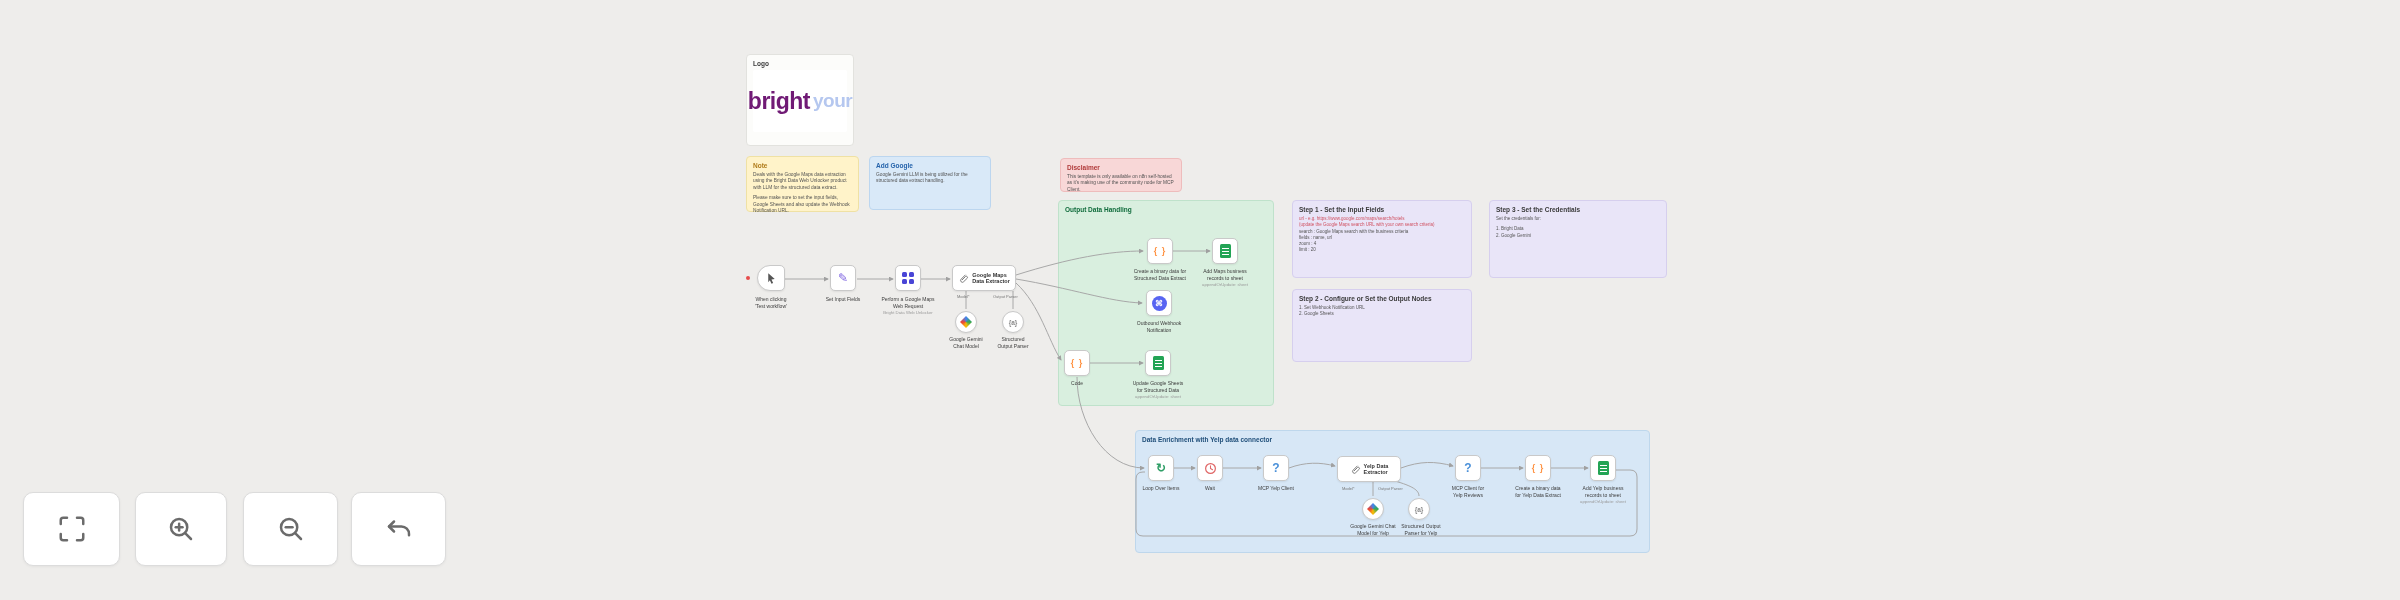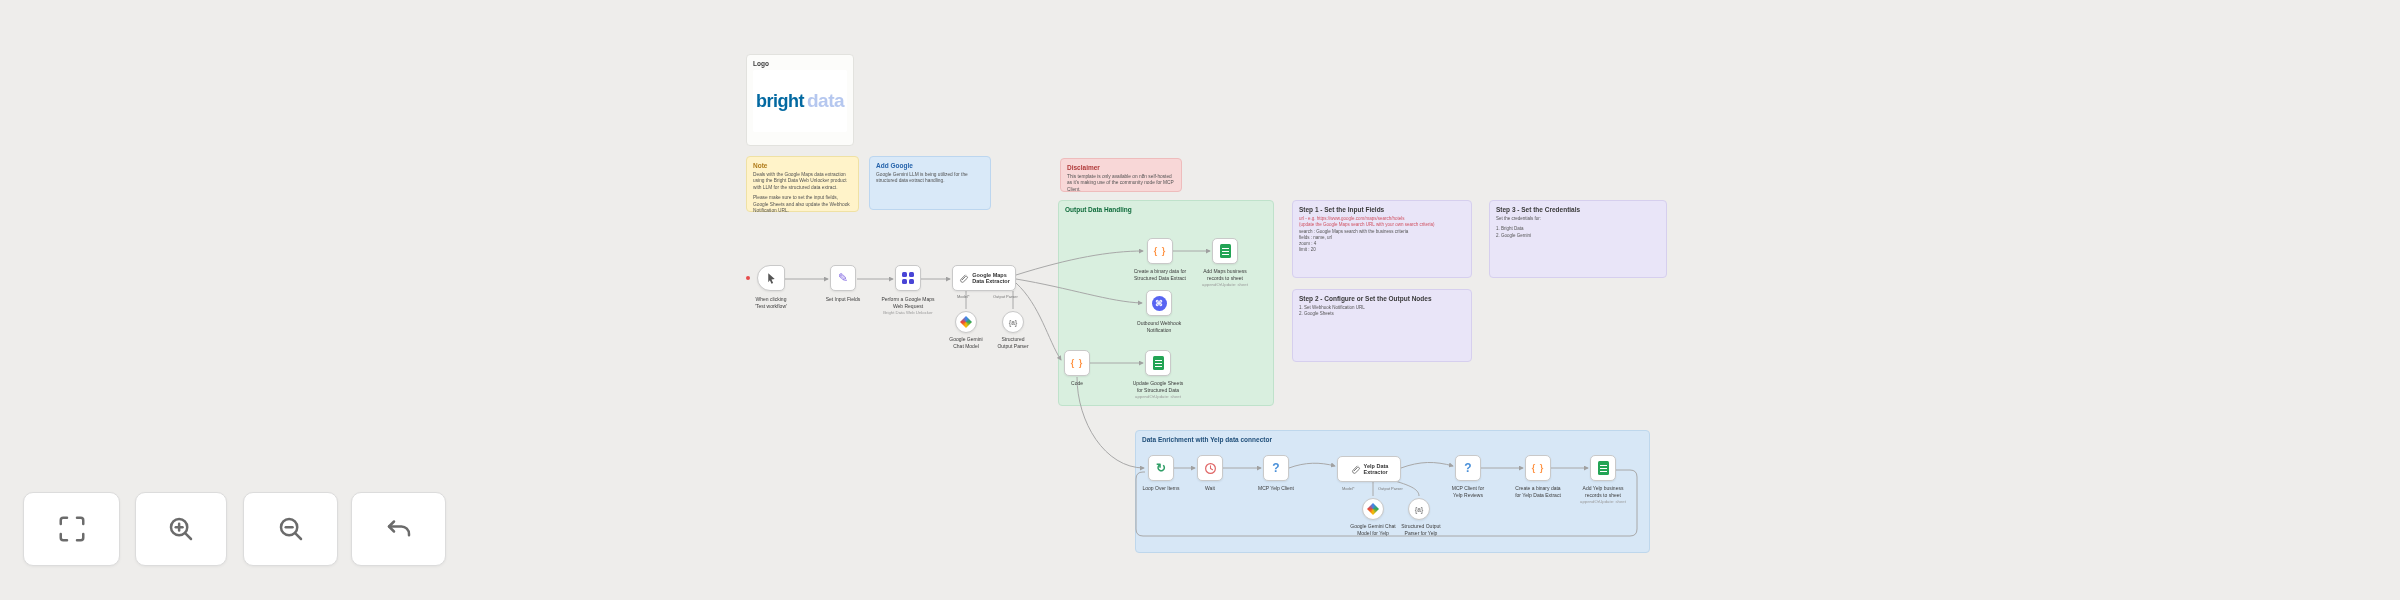--- a/index.html
+++ b/index.html
@@ -17,21 +17,21 @@
   .s-blue h4{color:#2563ab;}
   .s-red{background:#f8d7d7;border-color:#eebcbc;}
   .s-red h4{color:#b03a3a;}
   .s-green{background:#d9efdf;border-color:#bfe2cb;}
   .s-green h4{color:#0f6b3b;}
   .s-purple{background:#e9e5f8;border-color:#d6cfee;}
   .s-purple h4{color:#3a3a3a;}
   .s-bigblue{background:#d7e7f6;border-color:#bed7ec;}
   .s-bigblue h4{color:#1f4e79;}
   .logo-card{background:#ffffff;border-radius:2px;margin-top:2px;height:62px;display:flex;align-items:center;justify-content:center;}
-  .brand-bold{font-size:18px;font-weight:700;color:#0369a1;letter-spacing:-0.5px;}
+  .brand-bold{font-size:23px;font-weight:700;color:#701a75;letter-spacing:-0.5px;}
   .brand-light{font-size:19px;font-weight:700;color:#b5c7ef;letter-spacing:-0.5px;margin-left:3px;}
   .line-red{font-size:4.5px;line-height:1.4;color:#d05060;}
   .line-dark{font-size:4.5px;line-height:1.4;color:#555;}
   .gap{height:4px;}
 
   
   .node,.nodew,.ncirc{position:absolute;background:#fff;border:1px solid #c9c9c9;z-index:3;display:flex;align-items:center;justify-content:center;box-shadow:0 1px 2px rgba(0,0,0,0.07);box-sizing:border-box;}
   .node{width:26px;height:26px;border-radius:5px;}
   .trig{width:28px;border-radius:13px 5px 5px 13px;}
   .nodew{height:26px;border-radius:5px;font-size:5.5px;font-weight:700;color:#333;line-height:1.15;gap:3px;padding:0 3px;}
@@ -65,21 +65,21 @@
 </style>
 </head>
 <body>
 
 <div class="canvas">
 
   <div class="sticky s-white" style="left:746px;top:54px;width:108px;height:92px;">
     <h4>Logo</h4>
     <div class="logo-card">
       <span class="brand-bold">bright</span>
-      <span class="brand-light">data</span>
+      <span class="brand-light">your</span>
     </div>
   </div>
 
   <div class="sticky s-yellow" style="left:746px;top:156px;width:113px;height:56px;">
     <h4>Note</h4>
     <p>Deals with the Google Maps data extraction using the Bright Data Web Unlocker product with LLM for the structured data extract.</p>
     <p>Please make sure to set the input fields, Google Sheets and also update the Webhook Notification URL.</p>
   </div>
 
   <div class="sticky s-blue" style="left:869px;top:156px;width:122px;height:54px;">

